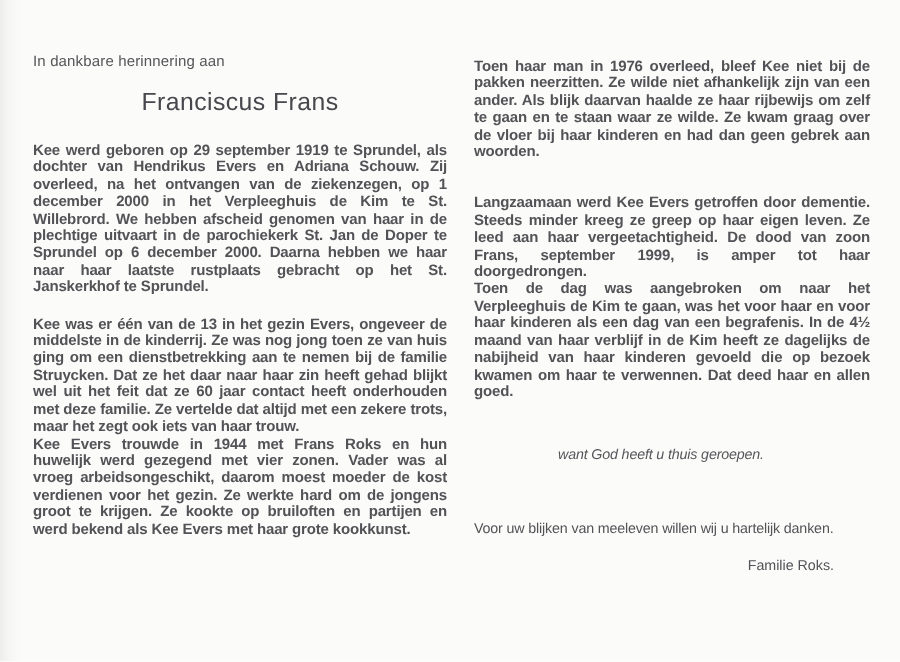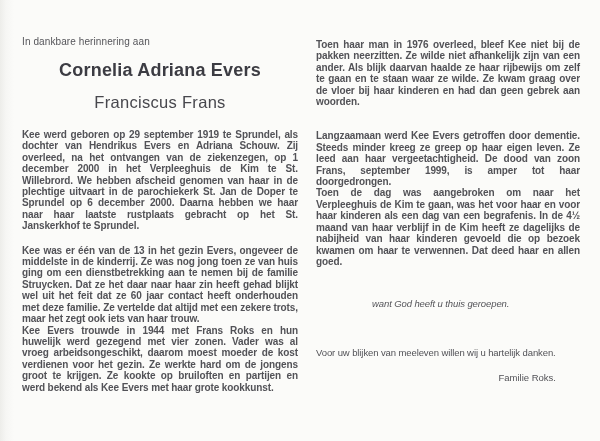--- a/index.html
+++ b/index.html
@@ -95,21 +95,20 @@
   }
 </style>
 </head>
 <body>
 
 <div class="page">
 
   <div class="col col-left">
     <div>
       <p class="dedication">In dankbare herinnering aan</p>
-      <h1 class="name">Cornelia Adriana Evers</h1>
       <h2 class="husband">Franciscus Frans</h2>
     </div>
     <p class="body p1">Kee werd geboren op 29 september 1919 te Sprundel, als dochter van Hendrikus Evers en Adriana Schouw. Zij overleed, na het ontvangen van de ziekenzegen, op 1 december 2000 in het Verpleeghuis de Kim te St. Willebrord. We hebben afscheid genomen van haar in de plechtige uitvaart in de parochiekerk St. Jan de Doper te Sprundel op 6 december 2000. Daarna hebben we haar naar haar laatste rustplaats gebracht op het St. Janskerkhof te Sprundel.</p>
     <p class="body p2">Kee was er één van de 13 in het gezin Evers, ongeveer de middelste in de kinderrij. Ze was nog jong toen ze van huis ging om een dienstbetrekking aan te nemen bij de familie Struycken. Dat ze het daar naar haar zin heeft gehad blijkt wel uit het feit dat ze 60 jaar contact heeft onderhouden met deze familie. Ze vertelde dat altijd met een zekere trots, maar het zegt ook iets van haar trouw.</p>
     <p class="body nogap">Kee Evers trouwde in 1944 met Frans Roks en hun huwelijk werd gezegend met vier zonen. Vader was al vroeg arbeidsongeschikt, daarom moest moeder de kost verdienen voor het gezin. Ze werkte hard om de jongens groot te krijgen. Ze kookte op bruiloften en partijen en werd bekend als Kee Evers met haar grote kookkunst.</p>
   </div>
 
   <div class="col col-right">
     <p class="body">Toen haar man in 1976 overleed, bleef Kee niet bij de pakken neerzitten. Ze wilde niet afhankelijk zijn van een ander. Als blijk daarvan haalde ze haar rijbewijs om zelf te gaan en te staan waar ze wilde. Ze kwam graag over de vloer bij haar kinderen en had dan geen gebrek aan woorden.</p>
     <p class="body rp2">Langzaamaan werd Kee Evers getroffen door dementie. Steeds minder kreeg ze greep op haar eigen leven. Ze leed aan haar vergeetachtigheid. De dood van zoon Frans, september 1999, is amper tot haar doorgedrongen.</p>

